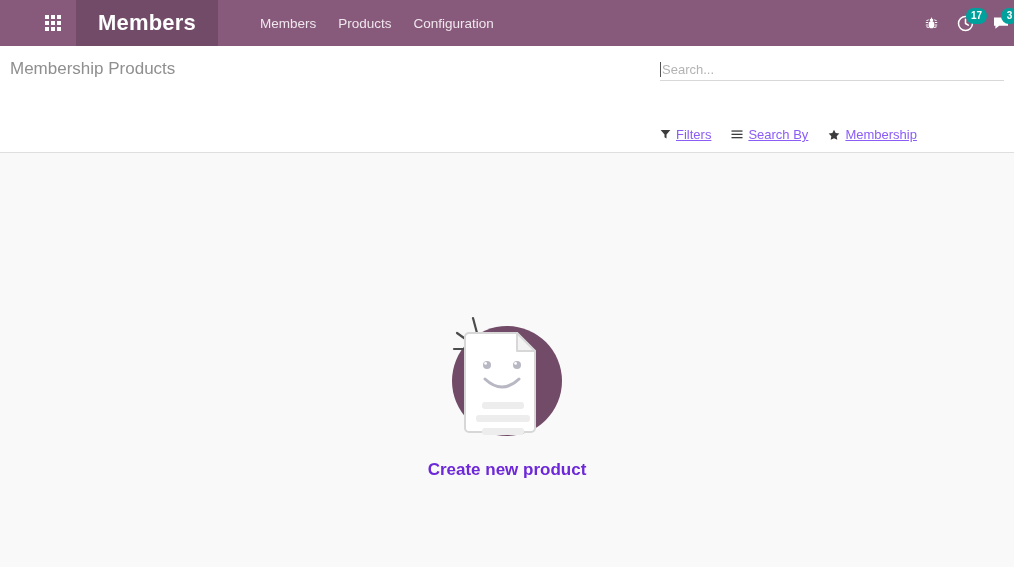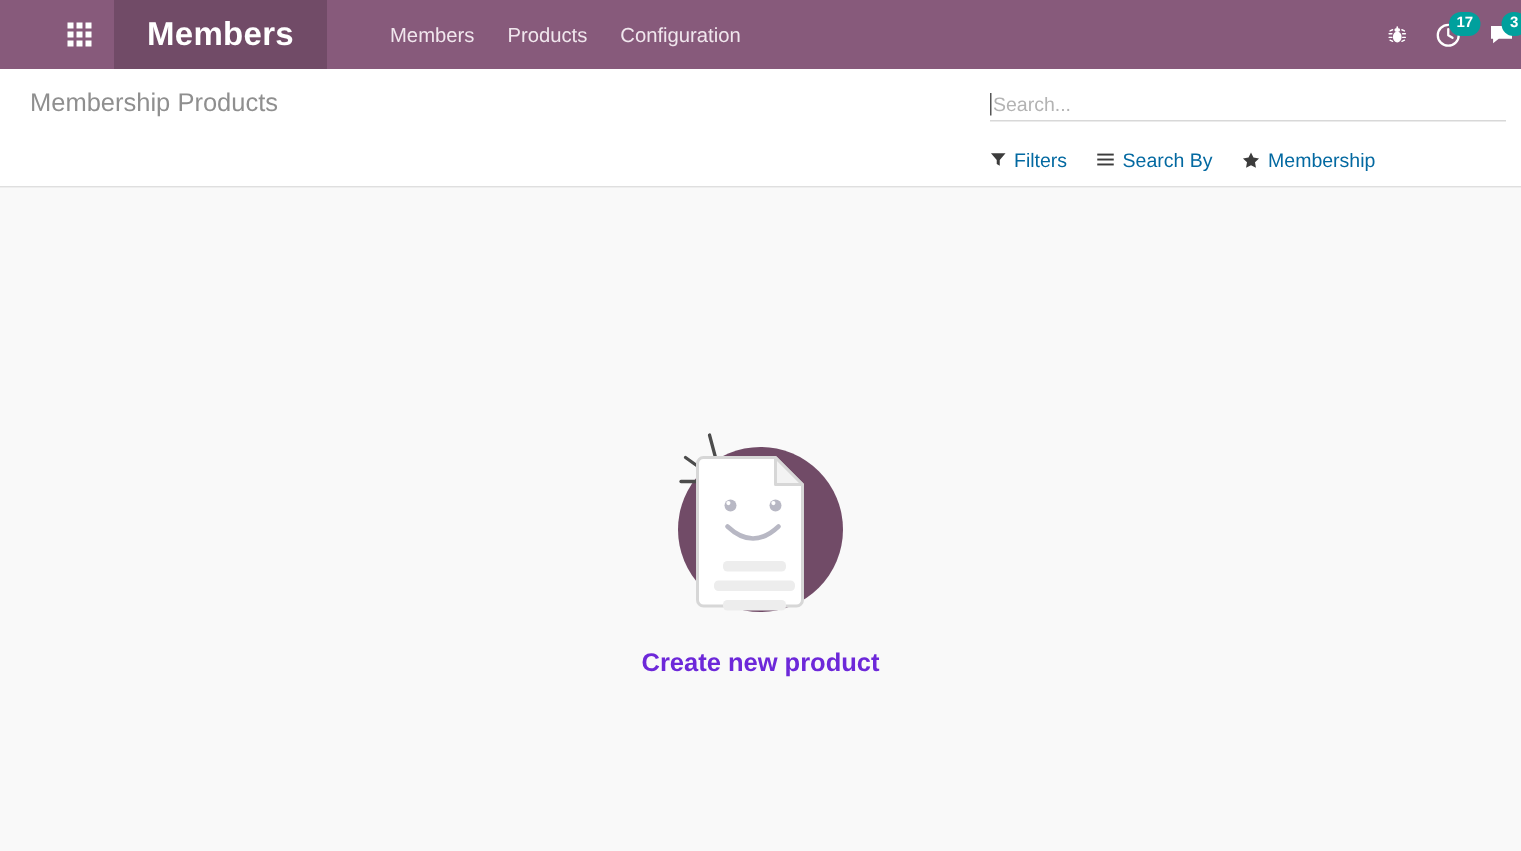--- a/index.html
+++ b/index.html
@@ -109,27 +109,28 @@
     border-bottom: 1px solid #dfdfdf;
     padding: 12px 0 10px 0;
     position: relative;
   }
 
   .cp-row {
     display: flex;
     align-items: flex-start;
   }
 
-  .cp-left { padding-left: 20px; width: 660px; }
+  .cp-left { padding-left: 10px; width: 660px; }
   .cp-right {
     flex: 1;
     padding-right: 0;
     display: flex;
     flex-direction: column;
     align-items: flex-start;
+    gap: 28px;
   }
 
   .page-title {
     font-size: 17px;
     color: #8f8f8f;
     font-weight: normal;
     line-height: 22px;
     margin-bottom: 12px;
   }
 
@@ -172,21 +173,22 @@
     padding: 0;
   }
   .search-input::placeholder { color: #b3b3b3; }
 
   .cp-filters {
     display: flex;
     align-items: center;
     gap: 20px;
     margin-top: 18px;
     font-size: 13px;
-    color: #0369a1;
+    color: #8b5cf6;
+    text-decoration: underline;
   }
   .cp-filter {
     display: flex;
     align-items: center;
     gap: 5px;
     cursor: pointer;
     white-space: nowrap;
   }
   .cp-filter svg { display: block; }
 

